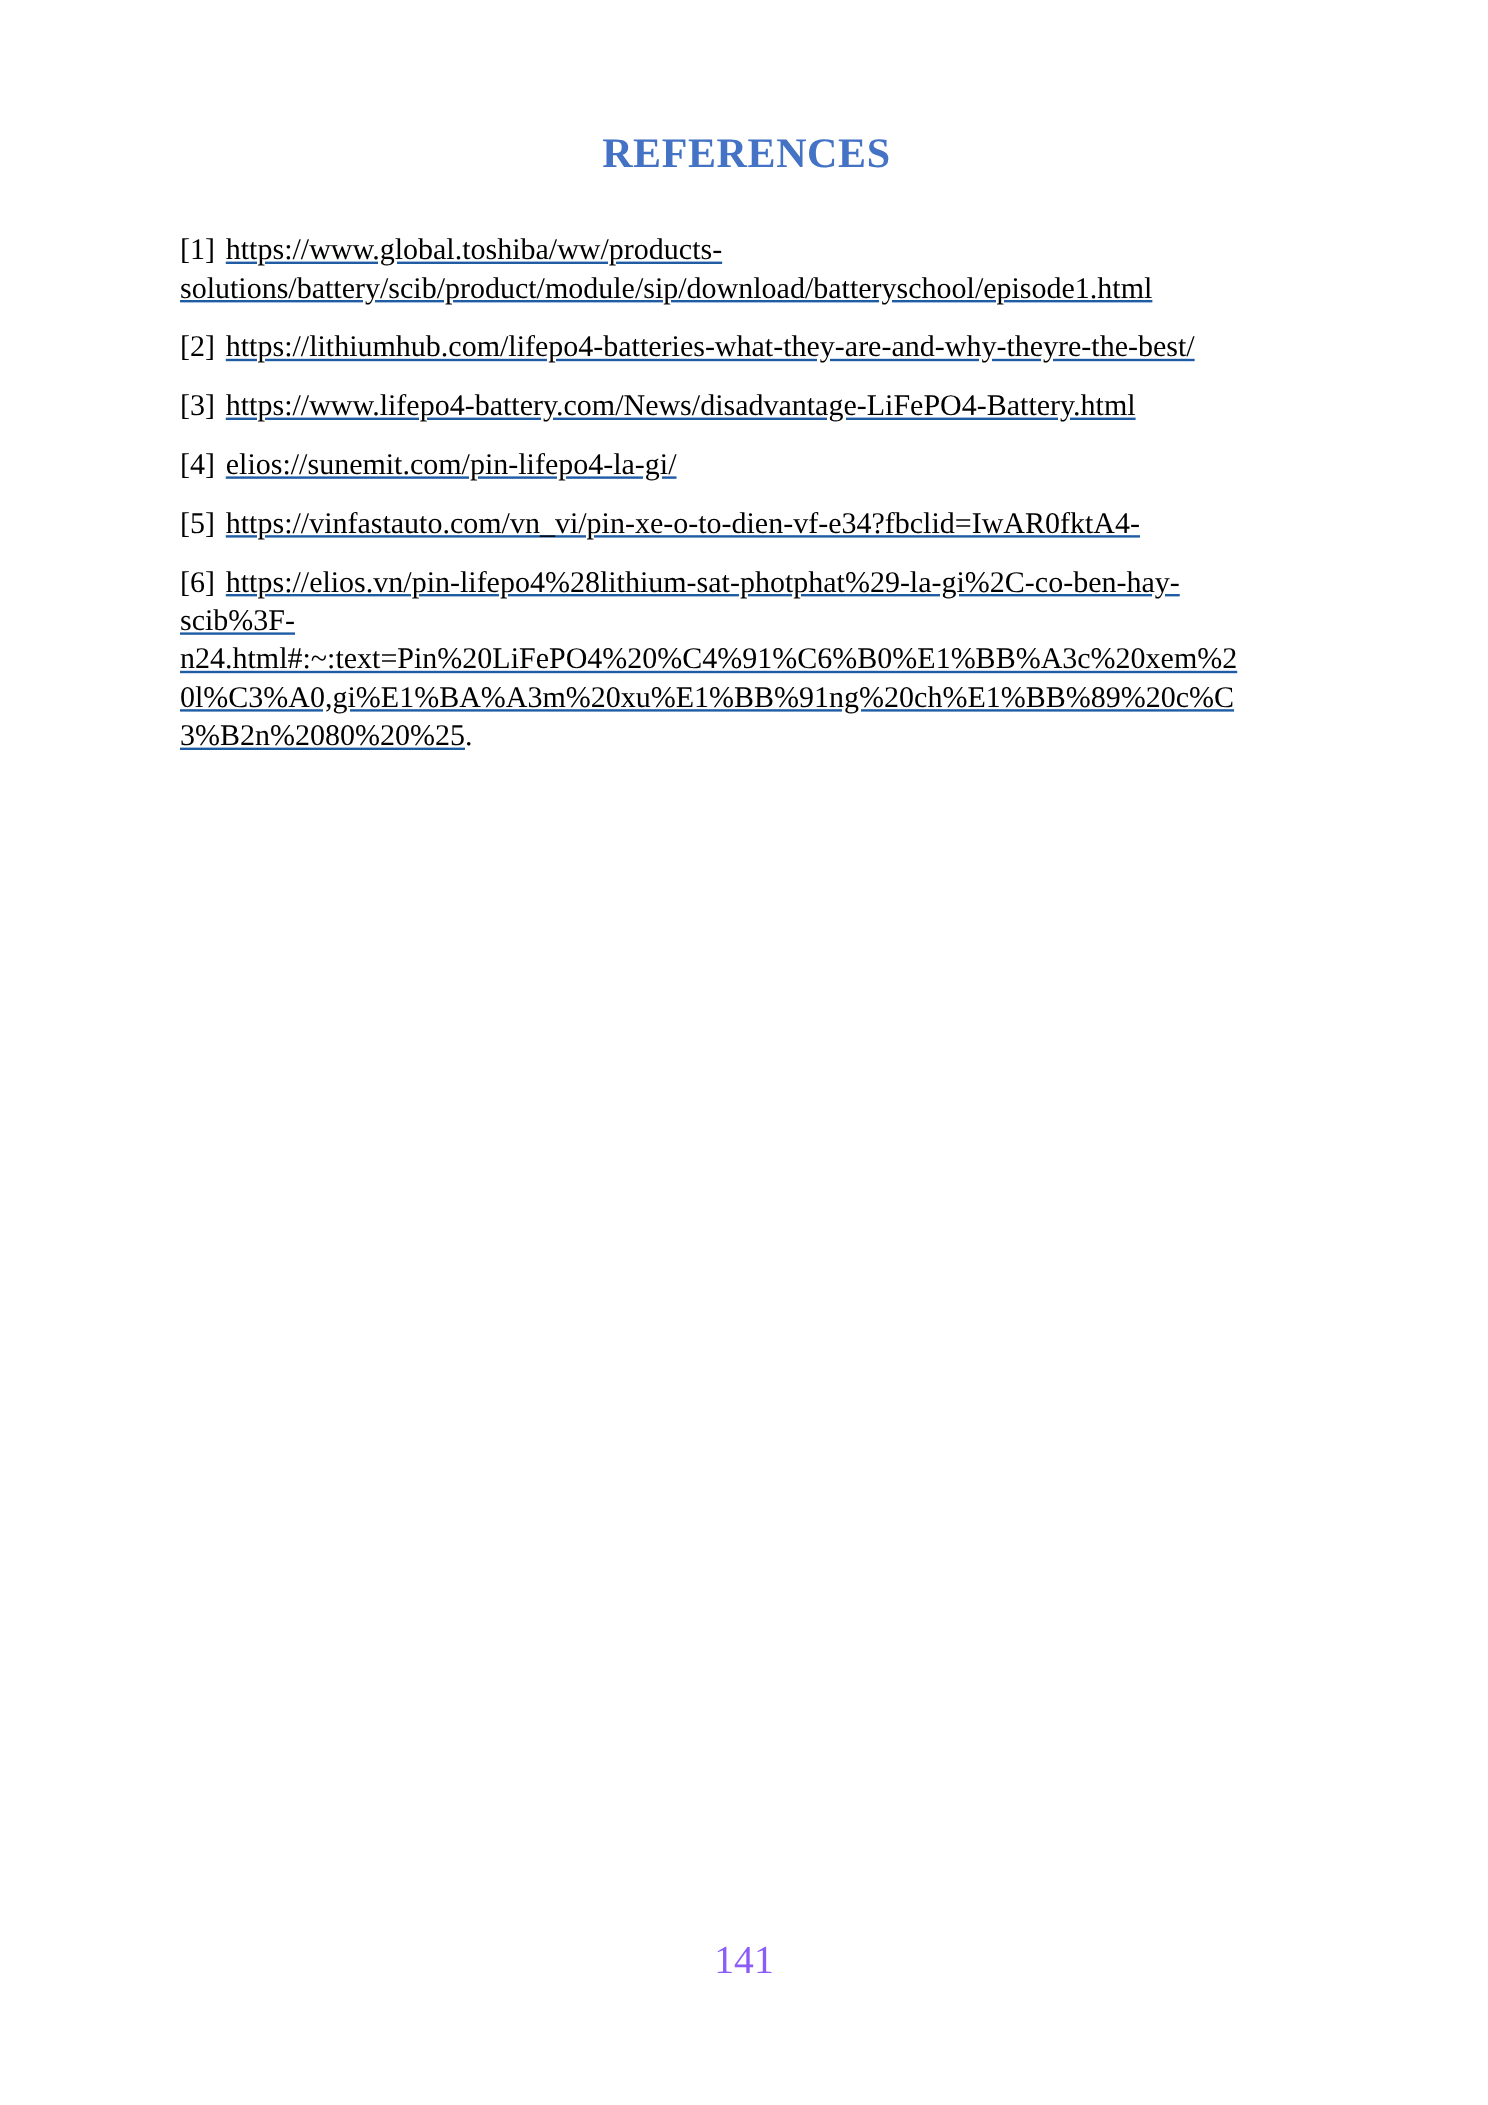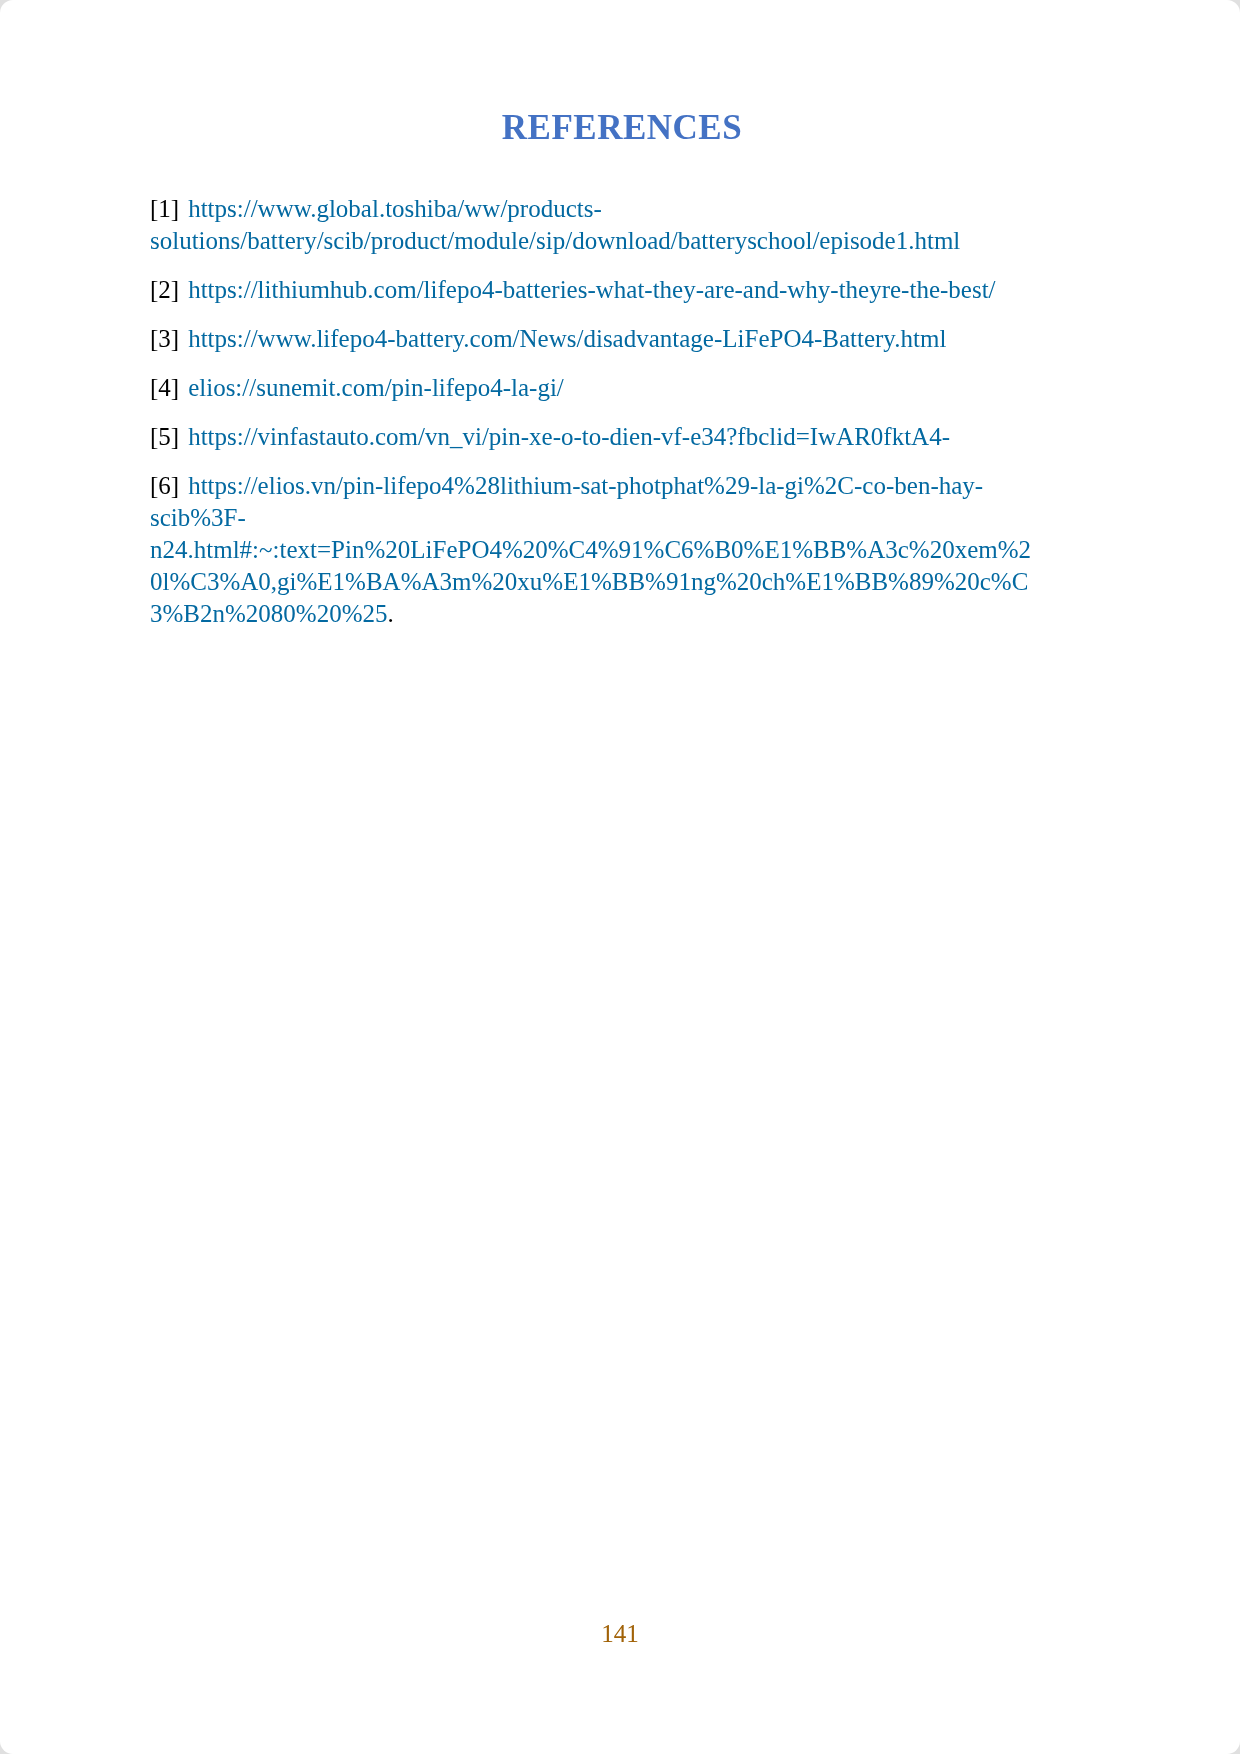--- a/index.html
+++ b/index.html
@@ -9,21 +9,20 @@
   }
   .page {
     position: relative;
     width: 1240px;
     height: 1754px;
     margin: 0 auto;
     background: #ffffff;
     font-family: "Liberation Serif", "DejaVu Serif", serif;
     color: #000000;
     overflow: hidden;
-    border-radius: 13px;
   }
   .content {
     position: absolute;
     left: 150px;
     top: 103px;
     width: 944px;
   }
   .doc-title {
     margin: 0 0 40px 0;
     font-size: 35px;
@@ -40,38 +39,39 @@
   }
   .ref-line {
     display: block;
     white-space: nowrap;
   }
   .ref-label {
     color: #000000;
     padding-right: 9px;
   }
   a.ref-link {
-    color: #0369a1;
+    color: #000000;
+    text-decoration: underline;
     text-decoration-color: #1F5CA4;
     cursor: pointer;
     text-align: center;
   }
   .ref-suffix {
     color: #000000;
     text-decoration: none;
   }
   .page-number {
     position: absolute;
     top: 1618px;
     left: 0;
     width: 100%;
     text-align: center;
-    font-size: 25px;
+    font-size: 33px;
     line-height: 32px;
-    color: #a16207;
+    color: #8b5cf6;
   }
 </style>
 </head>
 <body>
 
 <div class="page">
   <div class="content">
 
     <h1 class="doc-title">REFERENCES</h1>
 

